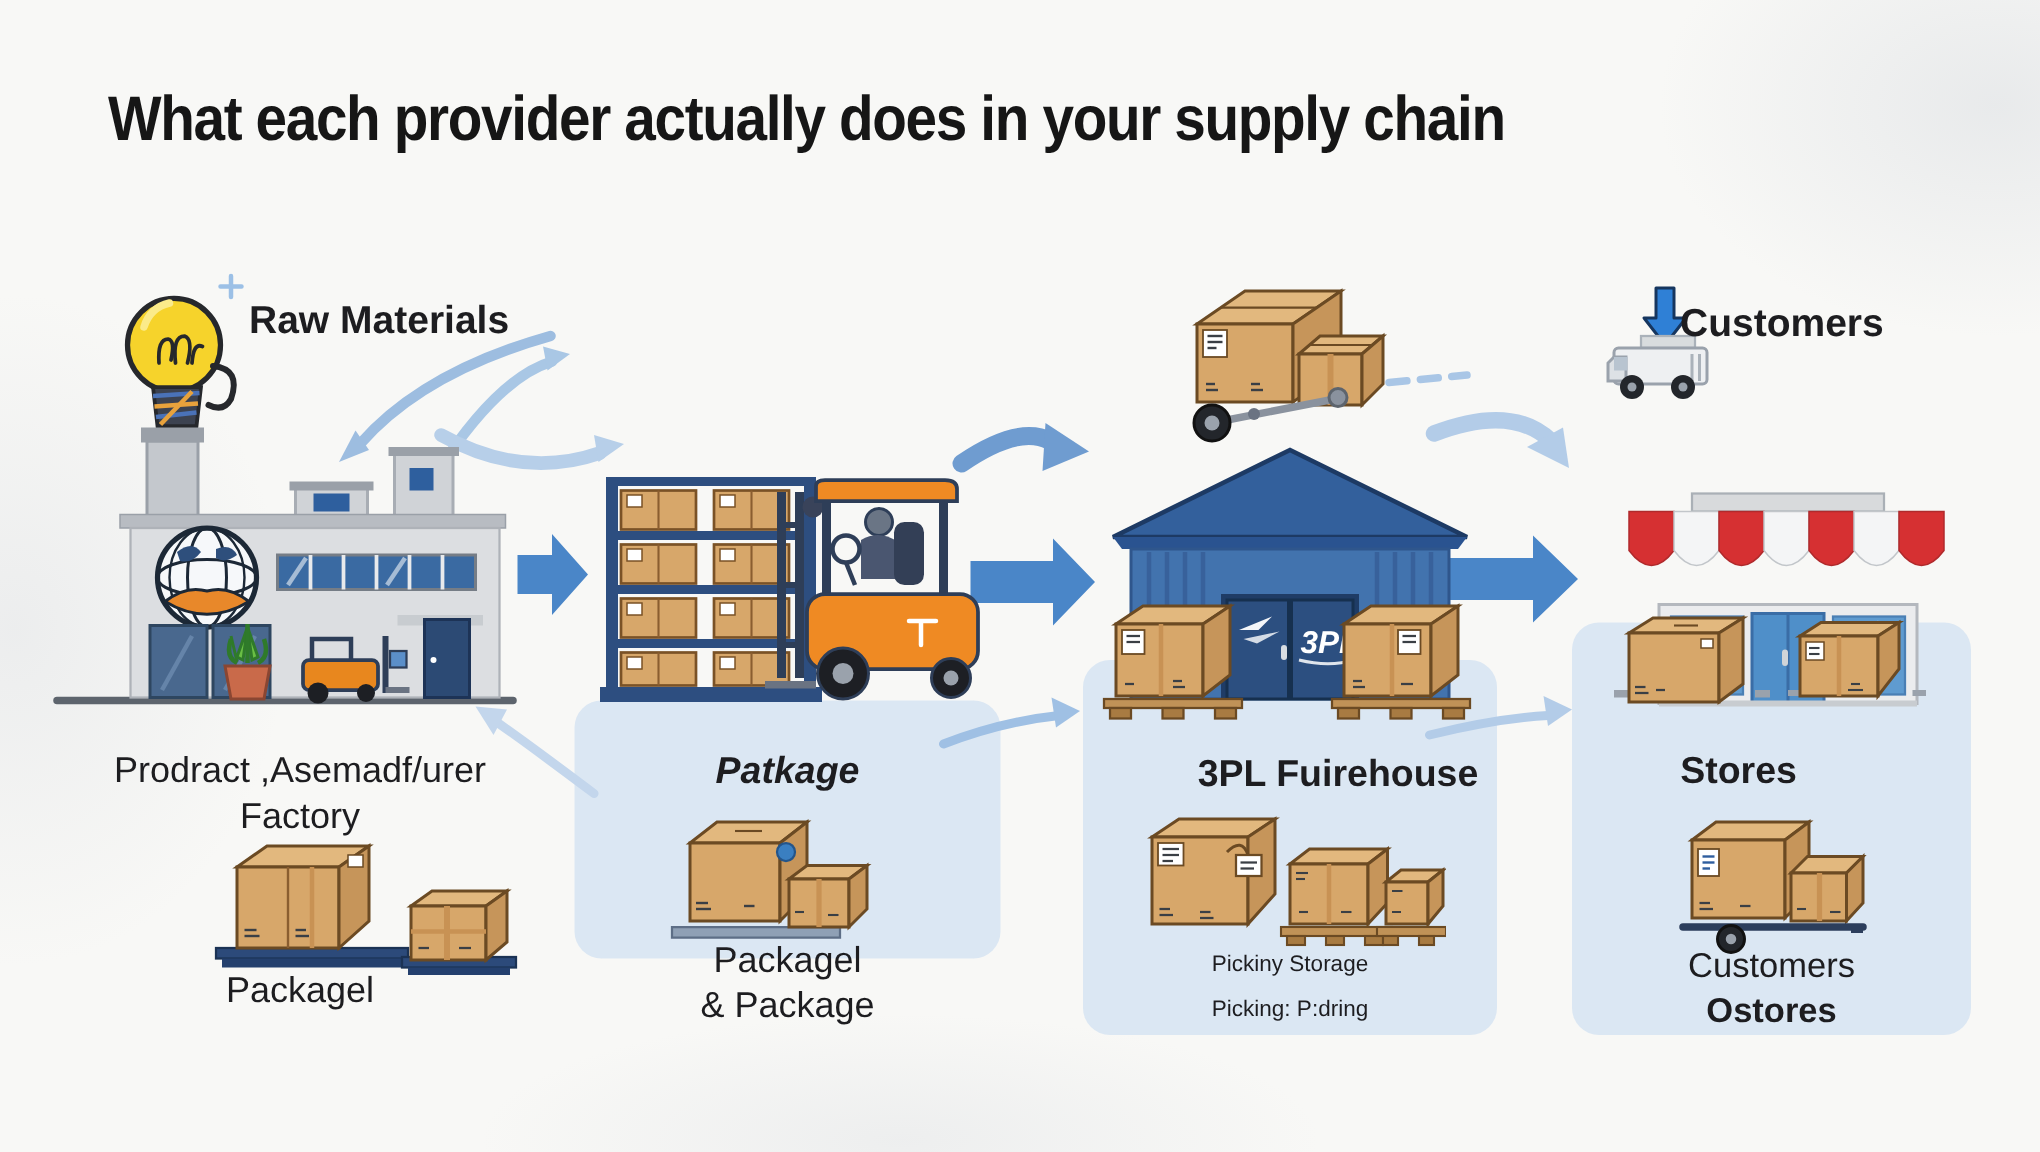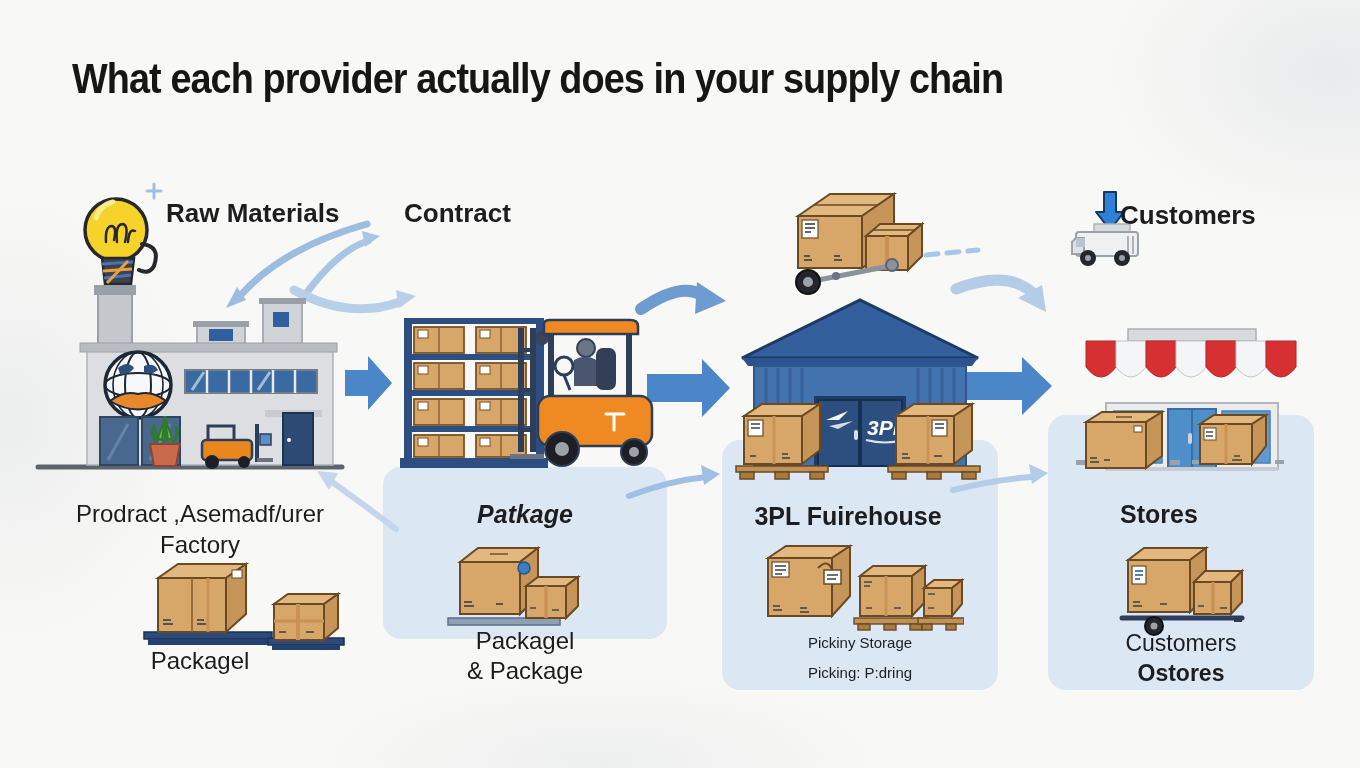--- a/index.html
+++ b/index.html
@@ -76,21 +76,20 @@
     <g>
       <path d="M 953 490 Q 998 479 1032 477" stroke="#b3cce8" stroke-width="6" fill="none" stroke-linecap="round"></path>
       <polygon points="1048,473 1029,464 1032,484" fill="#b3cce8"></polygon>
     </g>
   </svg>
 
   <div class="abs title txt" style="left:72px;top:55px;">What each provider actually does in your supply chain</div>
 
   <div class="abs stage-label txt" style="left:166px;top:197px;text-align:center;">Raw Materials</div>
   <div class="abs stage-label txt" style="left:404px;top:197px;">
-    <div>Contract</div>
   </div>
   <div class="abs stage-label txt" style="left:1120px;top:199px;">Customers</div>
 
   <svg class="abs illu" style="left:76px;top:182px;" width="100" height="128" viewBox="0 0 100 128">
     <g stroke="#9cc0e6" stroke-width="3" stroke-linecap="round">
       <path d="M 78 2 V 16 M 71 9 H 85"></path>
     </g>
     <circle cx="40" cy="48" r="31" fill="#f6d32b" stroke="#26282c" stroke-width="3.5"></circle>
     <path d="M 20 36 Q 24 23 37 20" stroke="#fbeb8a" stroke-width="5" fill="none" stroke-linecap="round"></path>
     <g stroke="#26282c" stroke-width="2.5" fill="none" stroke-linecap="round">
@@ -576,21 +575,21 @@
     <div>Factory</div>
   </div>
   <div class="abs caption cap-sub txt" style="left:40px;top:646px;width:320px;">Packagel</div>
 
   <div class="abs caption cap-title txt" style="left:383px;top:500px;width:284px;font-style:italic;">Patkage</div>
   <div class="abs caption cap-sub txt" style="left:383px;top:626px;width:284px;">
     <div>Packagel</div>
     <div>&amp; Package</div>
   </div>
 
-  <div class="abs caption cap-title txt" style="left:682px;top:502px;width:332px;">3PL Fuirehouse</div>
+  <div class="abs caption cap-title txt" style="left:726px;top:502px;width:332px;">3PL Fuirehouse</div>
   <div class="abs caption cap-sub txt" style="left:712px;top:628px;width:296px;font-size:15px;">
     <div>Pickiny Storage</div>
     <div>Picking: P:dring</div>
   </div>
 
   <div class="abs caption txt" style="left:1048px;top:500px;width:222px;font-size:25px;font-weight:700;">Stores</div>
   <div class="abs caption txt" style="left:1048px;top:628px;width:266px;font-size:23px;line-height:30px;">
     <div style="font-weight:400;">Customers</div>
     <div style="font-weight:700;">Ostores</div>
   </div>

